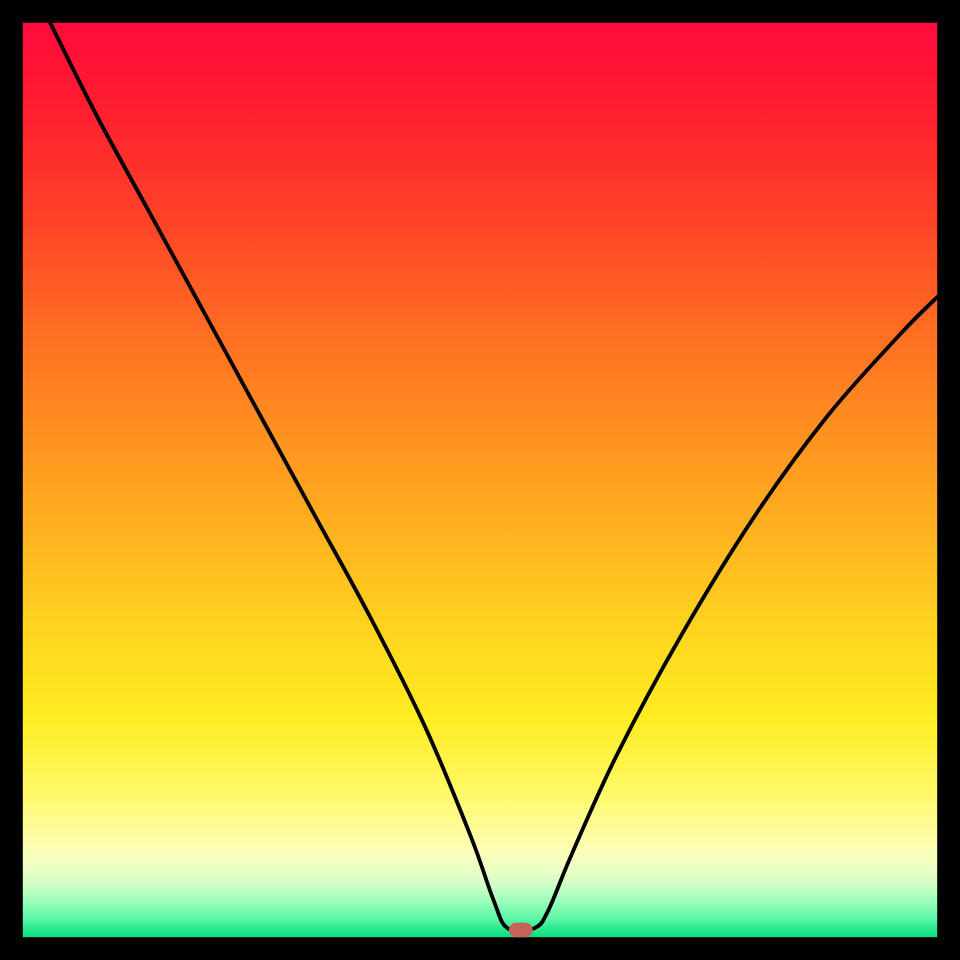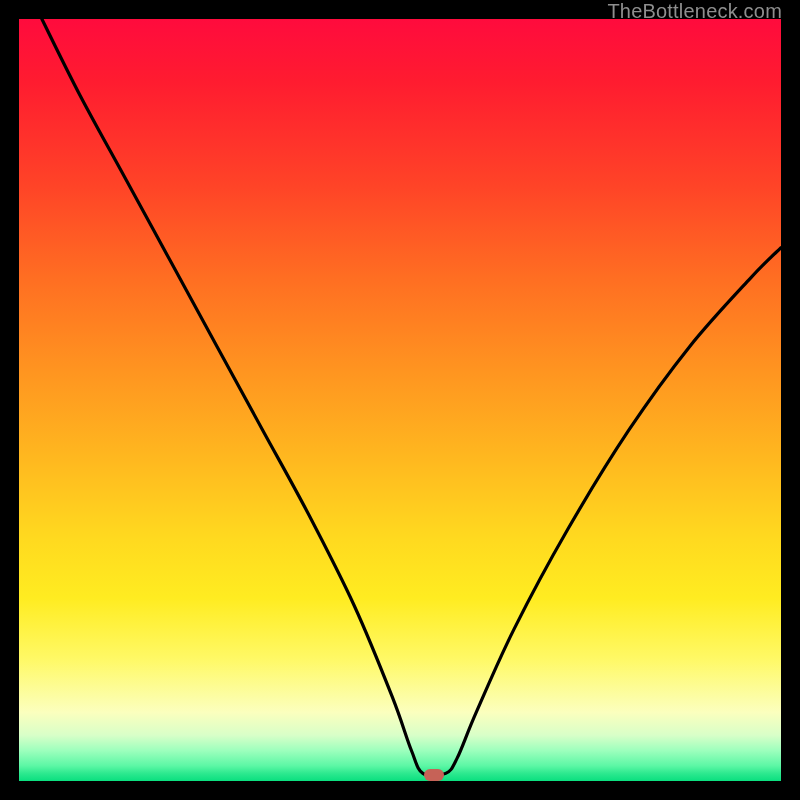--- a/index.html
+++ b/index.html
@@ -66,20 +66,19 @@
     height: 12px;
     background: #c66257;
     border-radius: 6px;
     transform: translate(-50%, -50%);
   }
 </style>
 </head>
 <body>
 
 <div class="chart-wrap">
-  <div class="attribution">TheBottleneck.com</div>
   <div class="plot-area">
     <svg class="curve">
       <path fill="none" stroke="#000000" stroke-width="3.2" stroke-linecap="round" d="M 22.86 0.00 C 29.21 12.70, 46.99 49.53, 60.96 76.20 C 74.93 102.87, 91.44 132.08, 106.68 160.02 C 121.92 187.96, 137.16 215.90, 152.40 243.84 C 167.64 271.78, 182.88 299.72, 198.12 327.66 C 213.36 355.60, 228.60 383.54, 243.84 411.48 C 259.08 439.42, 274.32 466.09, 289.56 495.30 C 304.80 524.51, 321.31 556.26, 335.28 586.74 C 349.25 617.22, 363.86 654.05, 373.38 678.18 C 382.90 702.31, 387.35 718.82, 392.43 731.52 C 397.51 744.22, 398.14 750.57, 403.86 754.38 C 409.58 758.19, 421.01 756.92, 426.72 754.38 C 432.44 751.84, 433.07 749.30, 438.15 739.14 C 443.23 728.98, 447.67 715.01, 457.20 693.42 C 466.73 671.83, 480.06 640.08, 495.30 609.60 C 510.54 579.12, 529.59 543.56, 548.64 510.54 C 567.69 477.52, 589.28 441.96, 609.60 411.48 C 629.92 381.00, 650.24 353.06, 670.56 327.66 C 690.88 302.26, 716.28 275.59, 731.52 259.08 C 746.76 242.57, 756.92 233.68, 762.00 228.60"></path>
     </svg>
     <div class="marker" style="left: 415.29px; top: 755.904px; background: rgb(198, 98, 87);"></div>
   </div>
 </div>
 
 </body></html>

